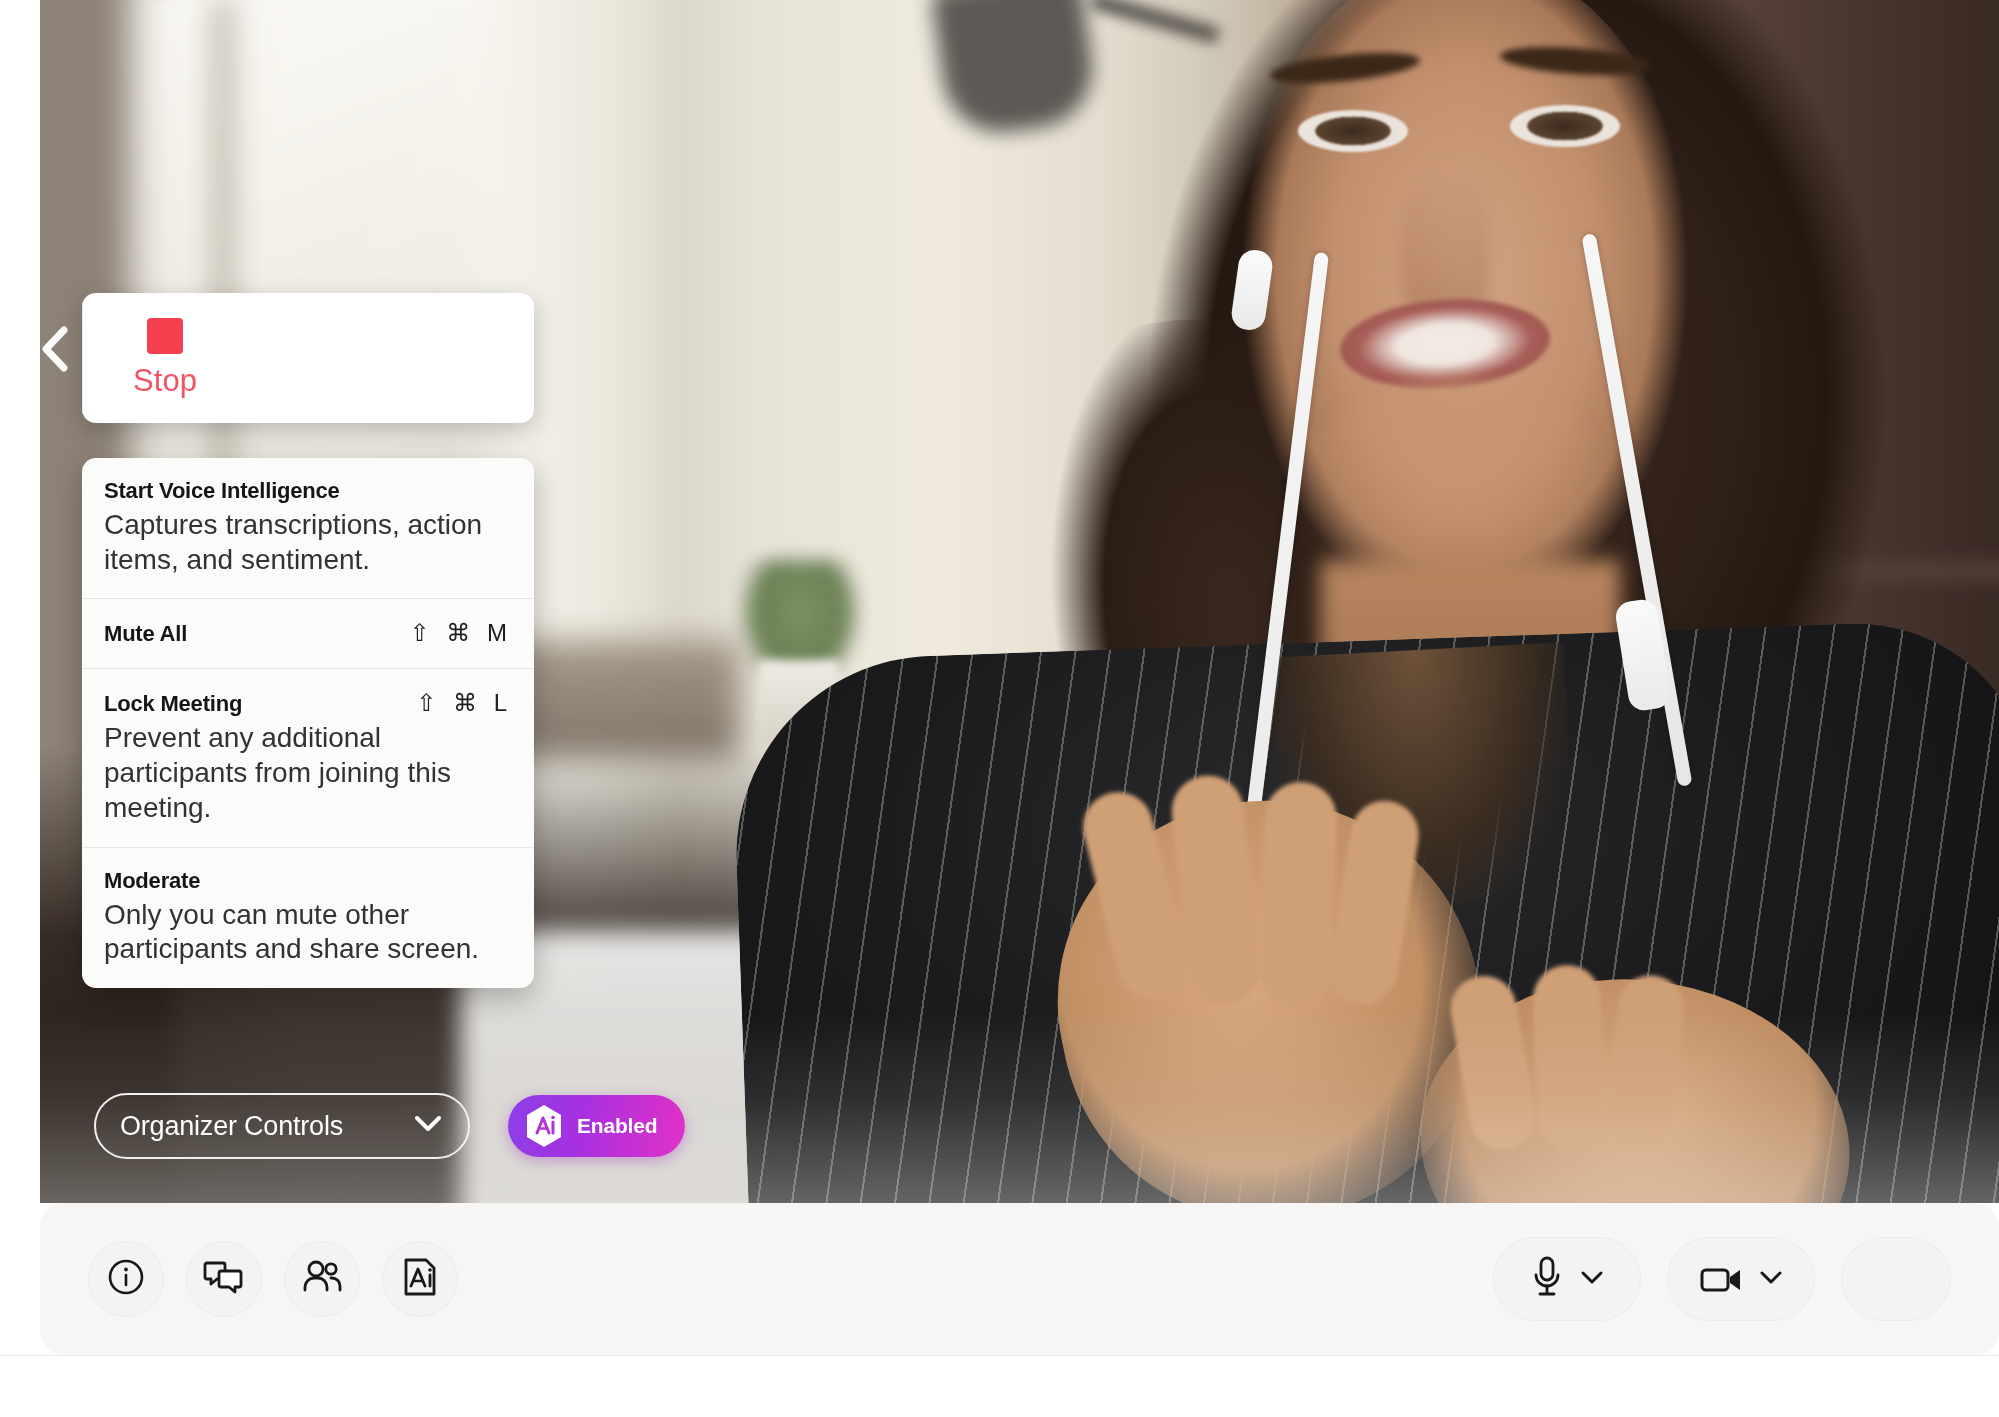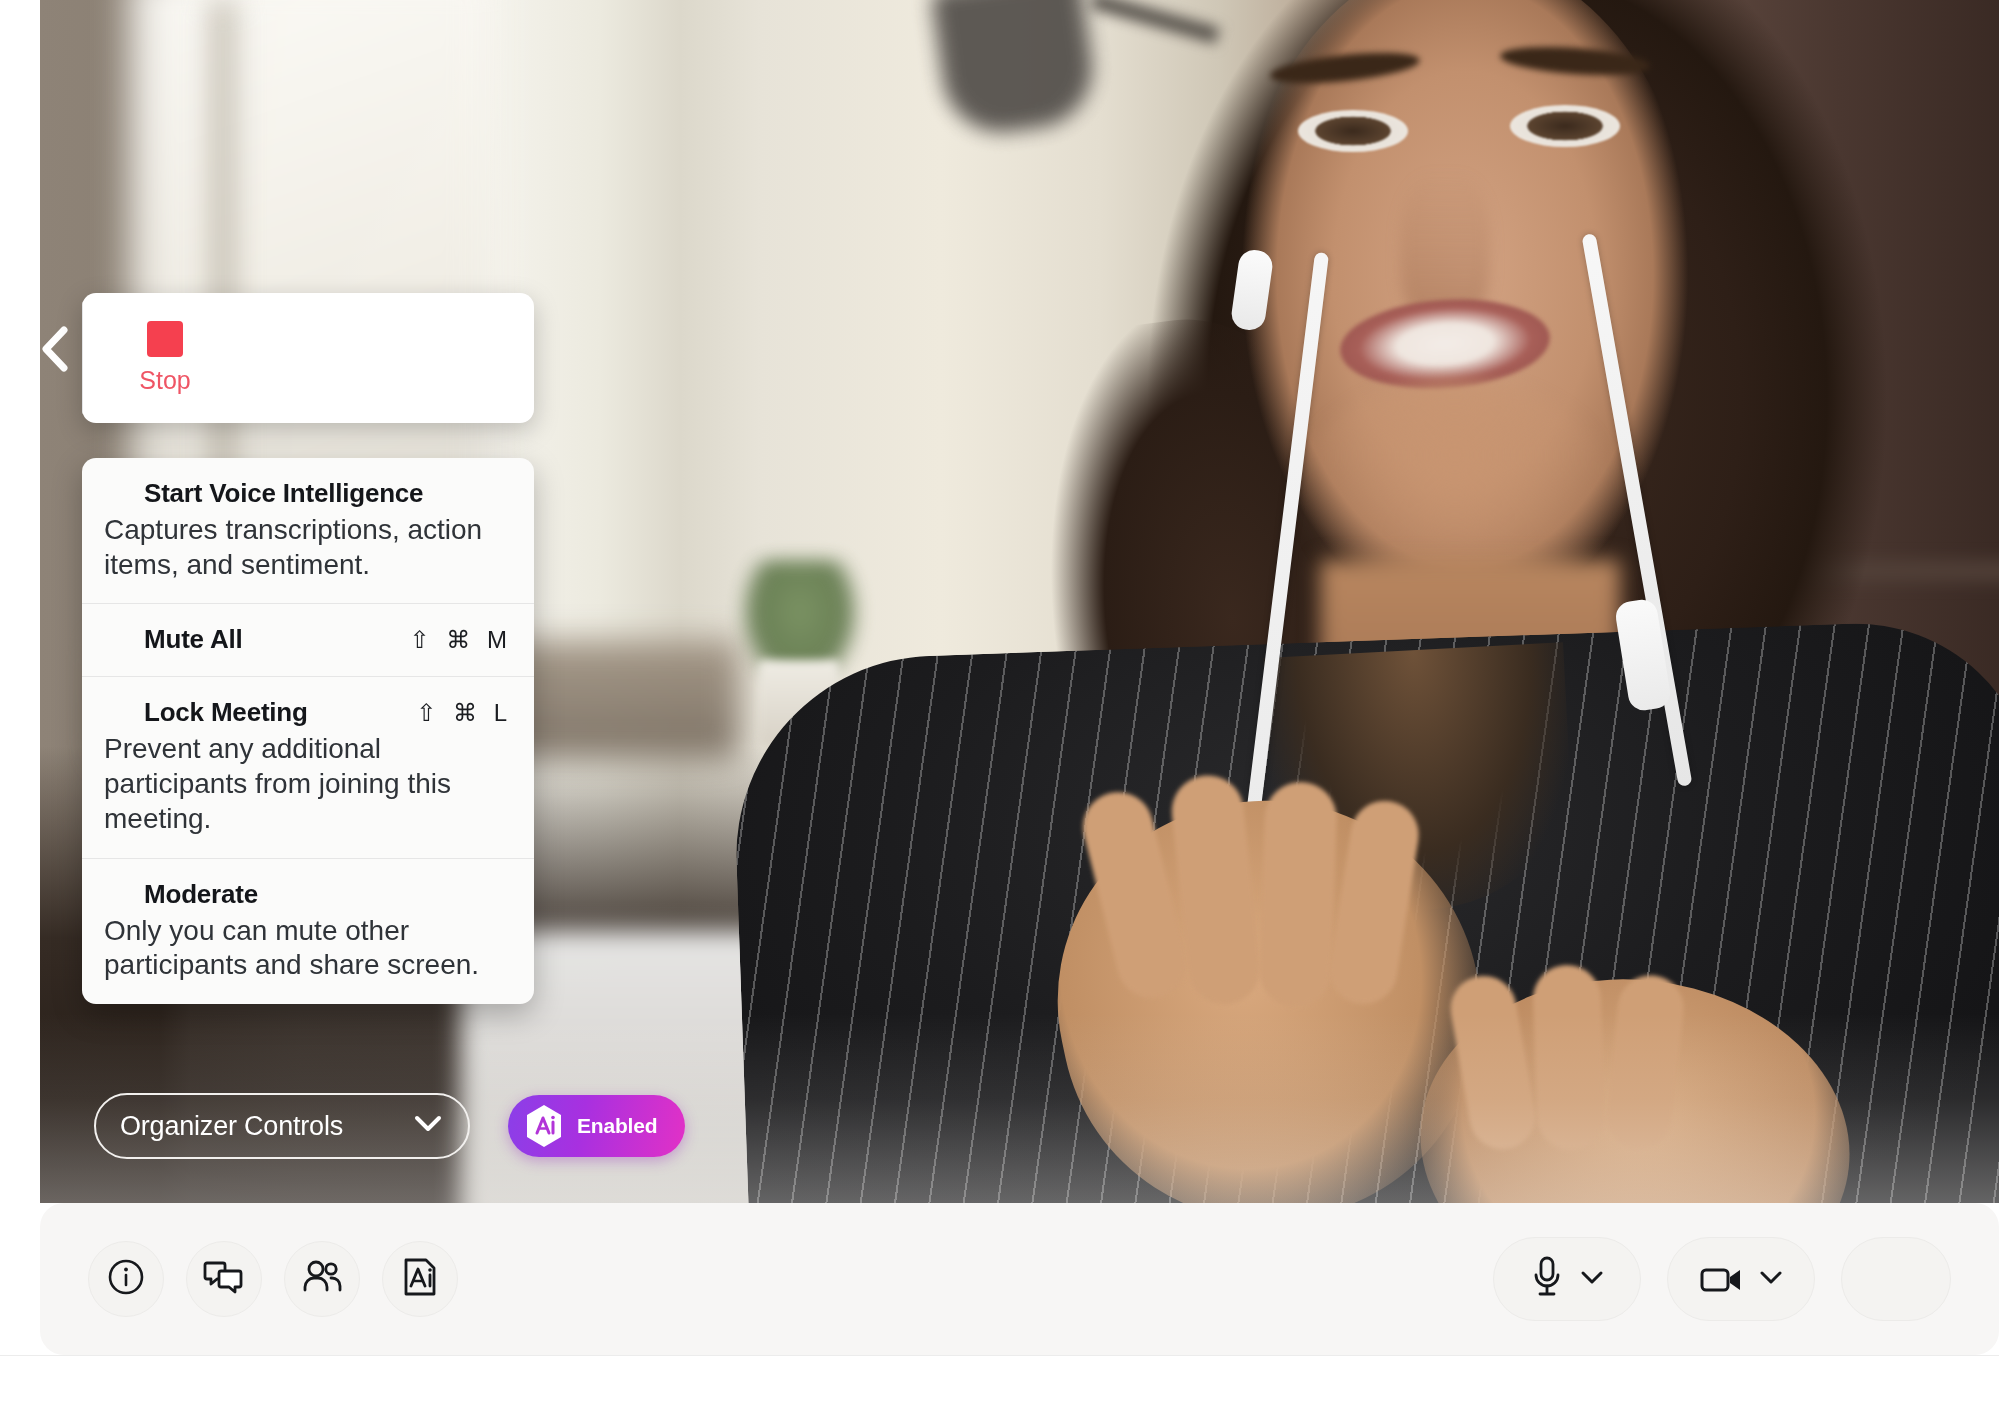--- a/index.html
+++ b/index.html
@@ -293,21 +293,21 @@
     justify-content: center;
     gap: 9px;
     cursor: pointer;
   }
   .stop-square {
     width: 36px; height: 36px;
     background: #f5404f;
     border-radius: 4px;
   }
   .stop-label {
-    font-size: 25px;
+    font-size: 31px;
     color: #ef5565;
   }
 
   
   .organizer-menu {
     position: absolute;
     left: 82px; top: 458px;
     width: 452px;
     background: #fbfbfa;
     border-radius: 14px;
@@ -321,25 +321,24 @@
     cursor: pointer;
   }
   .menu-item:last-child { border-bottom: none; }
   .menu-head {
     display: flex;
     align-items: baseline;
     justify-content: space-between;
     gap: 12px;
   }
   .menu-title {
-    font-size: 26px;
+    font-size: 22px;
     font-weight: bold;
     color: #14161a;
     letter-spacing: -.2px;
-    margin-left: 40px;
   }
   .menu-shortcut {
     font-size: 24px;
     color: #1b1d21;
     letter-spacing: 5px;
     white-space: nowrap;
   }
   .menu-desc {
     margin-top: 4px;
     font-size: 28px;

